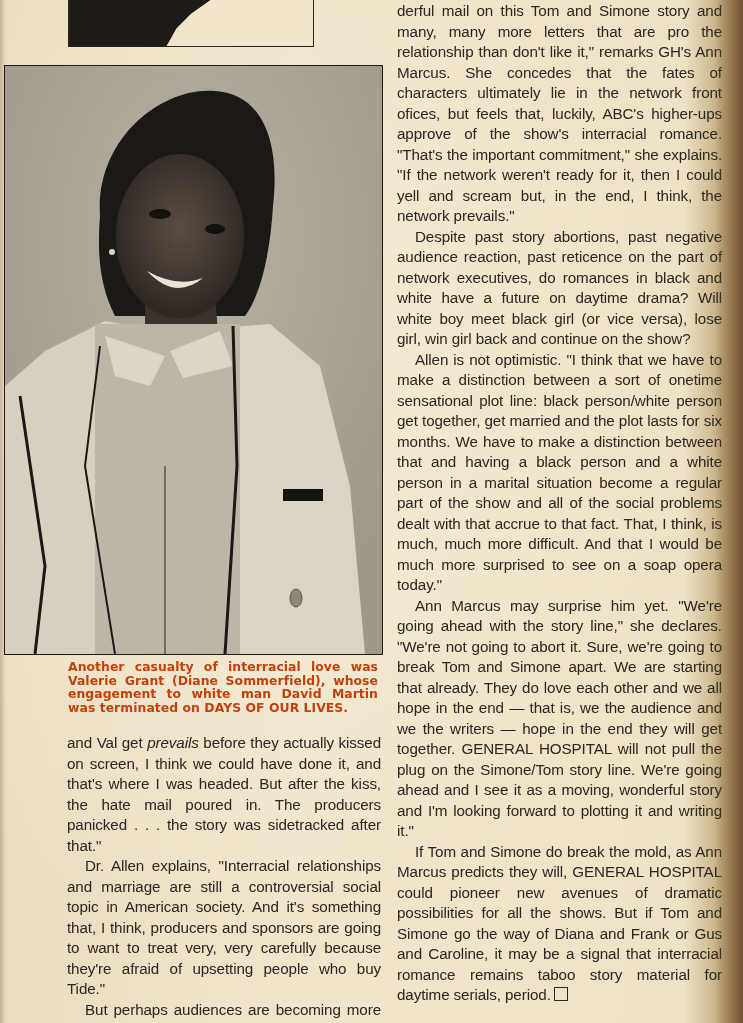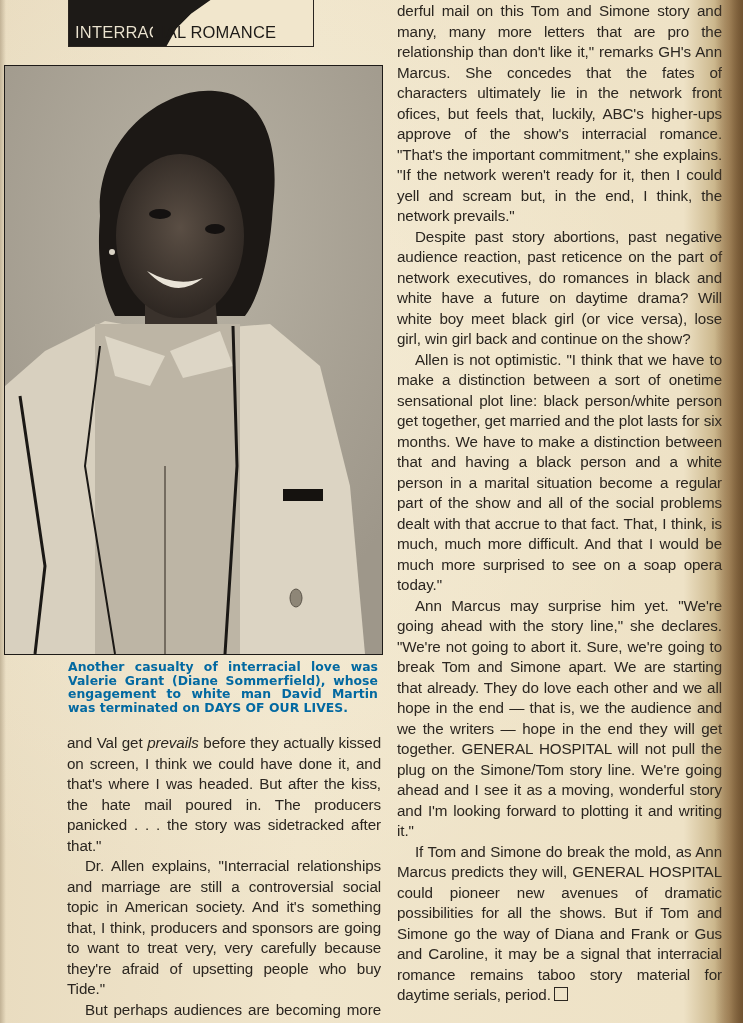--- a/index.html
+++ b/index.html
@@ -47,21 +47,21 @@
     .photo {
       position: absolute; left: 4px; top: 65px; width: 377px; height: 588px;
       border: 1.5px solid #1e1b18; overflow: hidden;
       background: linear-gradient(180deg, #a9a294 0%, #b1aa9c 40%, #a39c8e 100%);
     }
     .photo svg { position: absolute; inset: 0; width: 100%; height: 100%; }
 
     
     .caption {
       position: absolute; left: 68px; top: 660px; width: 310px;
-      color: #0369a1; font-weight: bold; font-size: 12.4px; line-height: 13.6px;
+      color: #c2410c; font-weight: bold; font-size: 12.4px; line-height: 13.6px;
       text-align: justify; letter-spacing: 0.05px;
       font-family: "DejaVu Sans", sans-serif;
     }
     .caption .show { text-transform: uppercase; }
 
     
     .col {
       position: absolute; font-size: 15.2px; line-height: 20.5px;
       text-align: justify; letter-spacing: -0.1px; color: #2b2620;
       font-family: "Liberation Sans", sans-serif;
@@ -76,21 +76,20 @@
     }
   </style>
 </head>
 <body>
 
 <div class="page-bg"></div>
 <div class="left-edge"></div>
 
 <div class="section-header">
   <div class="black-wedge"></div>
-  <span class="label">INTERRACIAL ROMANCE</span>
 </div>
 
 <div class="photo">
   <svg viewBox="0 0 377 588" preserveAspectRatio="none">
     <defs>
       <radialGradient id="bgGlow" cx="50%" cy="30%" r="70%">
         <stop offset="0" stop-color="#b8b2a4"></stop>
         <stop offset="1" stop-color="#9e978a"></stop>
       </radialGradient>
       <radialGradient id="face" cx="50%" cy="45%" r="55%">

